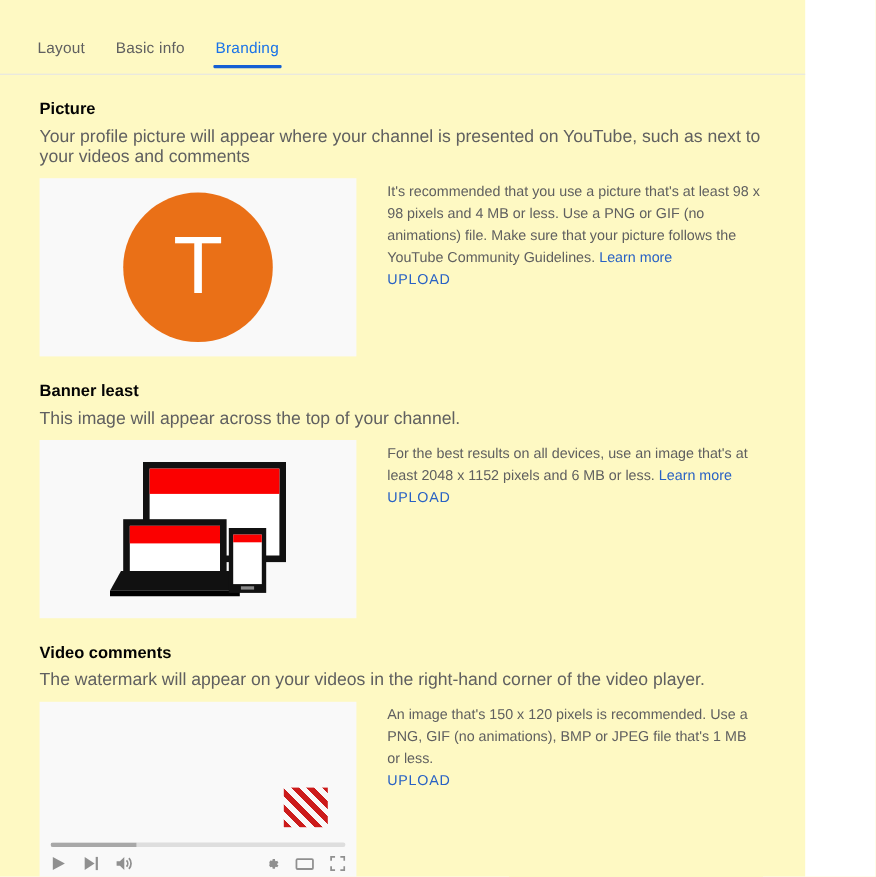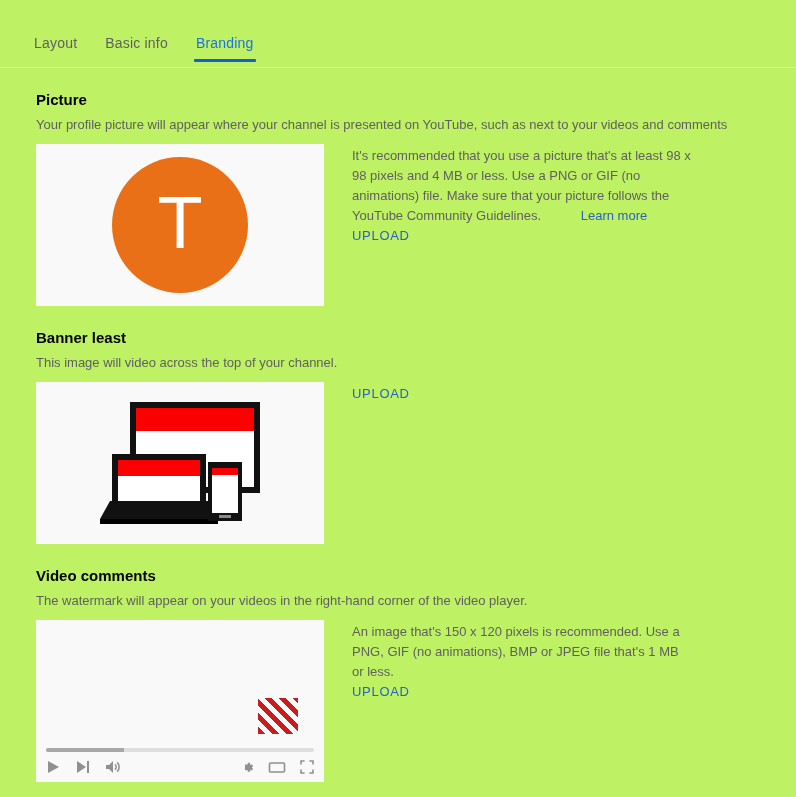--- a/index.html
+++ b/index.html
@@ -9,23 +9,23 @@
   body {
     width: 796px;
     height: 797px;
     background: #ffffff;
     font-family: "Liberation Sans", sans-serif;
     color: #030303;
     overflow: hidden;
   }
   .page {
     position: relative;
-    width: 796px;
+    width: 732px;
     height: 797px;
-    background: #bef264;
+    background: #fef9c3;
   }
 
   
   .tabbar {
     position: relative;
     height: 68px;
     box-sizing: border-box;
     border-bottom: 1px solid #e5e5e5;
     display: flex;
     align-items: flex-end;
@@ -64,21 +64,21 @@
     padding-top: 22px;
   }
   .section-title {
     font-size: 15px;
     font-weight: 700;
     color: #030303;
     line-height: 20px;
     margin: 0 0 6px 0;
   }
   .section-sub {
-    font-size: 13px;
+    font-size: 16px;
     color: #606060;
     line-height: 18px;
     margin: 0 0 10px 0;
   }
   .section-body {
     display: flex;
     align-items: flex-start;
   }
 
   
@@ -197,21 +197,20 @@
   .info-text {
     font-size: 13px;
     line-height: 20px;
     color: #606060;
     margin: 0;
   }
   .link {
     color: #2962c4;
     text-decoration: none;
     cursor: pointer;
-    margin-left: 36px;
   }
   .upload-btn {
     display: inline-block;
     margin-top: 2px;
     font-size: 13px;
     font-weight: 500;
     letter-spacing: .7px;
     color: #2962c4;
     cursor: pointer;
     background: none;
@@ -247,21 +246,21 @@
         <div class="info">
           <p class="info-text"><span>It's recommended that you use a picture that's at least 98 x 98 pixels and 4 MB or less. Use a PNG or GIF (no animations) file. Make sure that your picture follows the YouTube Community Guidelines.</span> <span class="link">Learn more</span></p>
           <button class="upload-btn">UPLOAD</button>
         </div>
 
       </div>
     </div>
 
     <div class="section">
       <div class="section-title">Banner least</div>
-      <div class="section-sub">This image will video across the top of your channel.</div>
+      <div class="section-sub">This image will appear across the top of your channel.</div>
       <div class="section-body">
 
         <div class="preview">
           <svg class="devices" viewBox="0 0 180 132">
 
             <rect x="40" y="5" width="130" height="91" fill="#111111"></rect>
             <rect x="46" y="11" width="118" height="79" fill="#ffffff"></rect>
             <rect x="46" y="11" width="118" height="23" fill="#fb0000"></rect>
 
             <rect x="22" y="57" width="94" height="62" fill="#111111"></rect>
@@ -272,20 +271,21 @@
             <polygon points="10,122 128,122 128,127 10,127" fill="#000000"></polygon>
 
             <rect x="118" y="65" width="34" height="59" fill="#111111"></rect>
             <rect x="122" y="71" width="26" height="45" fill="#ffffff"></rect>
             <rect x="122" y="71" width="26" height="7" fill="#fb0000"></rect>
             <rect x="129" y="118" width="12" height="3" fill="#8a8a8a"></rect>
           </svg>
         </div>
 
         <div class="info">
+          <p class="info-text"><span>For the best results on all devices, use an image that's at least 2048 x 1152 pixels and 6 MB or less.</span> <span class="link">Learn more</span></p>
           <button class="upload-btn">UPLOAD</button>
         </div>
 
       </div>
     </div>
 
     <div class="section">
       <div class="section-title">Video comments</div>
       <div class="section-sub">The watermark will appear on your videos in the right-hand corner of the video player.</div>
       <div class="section-body">

